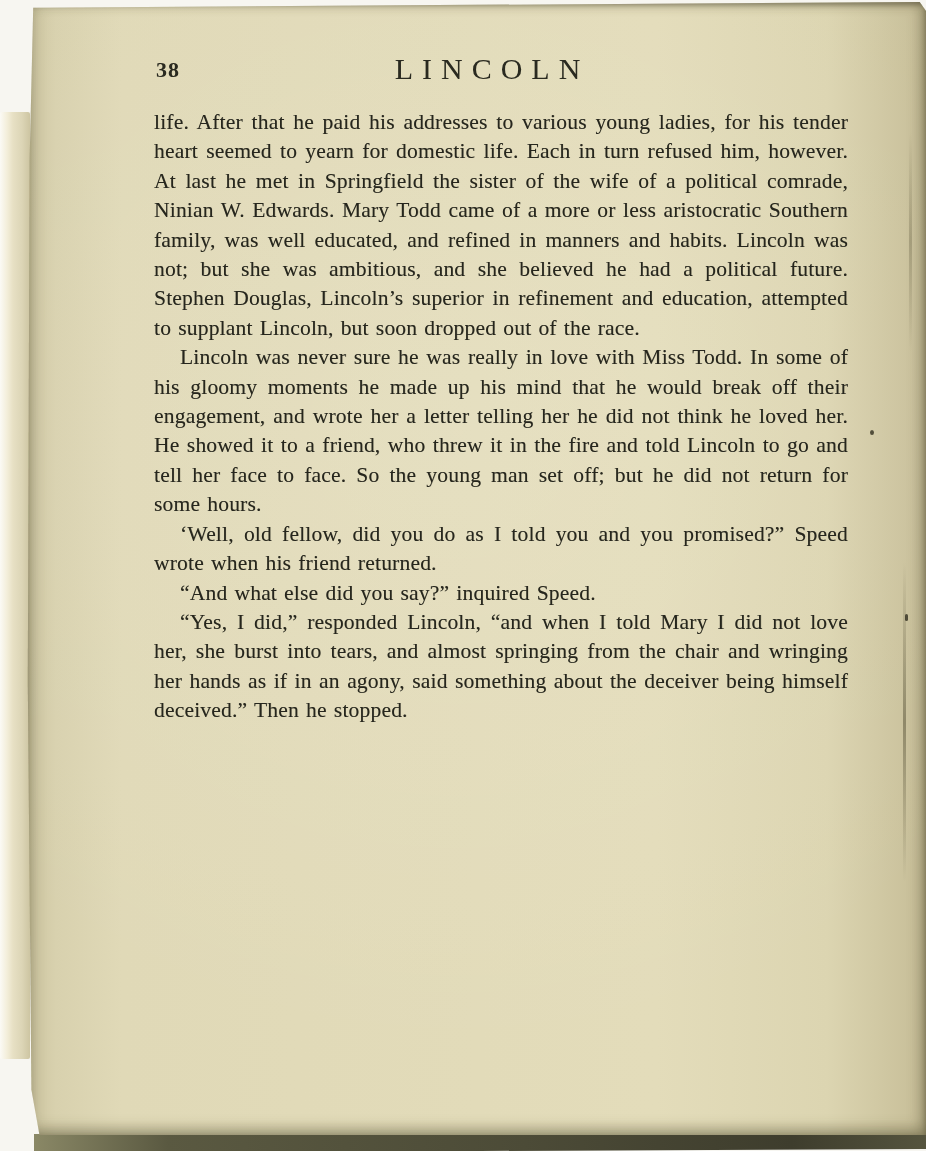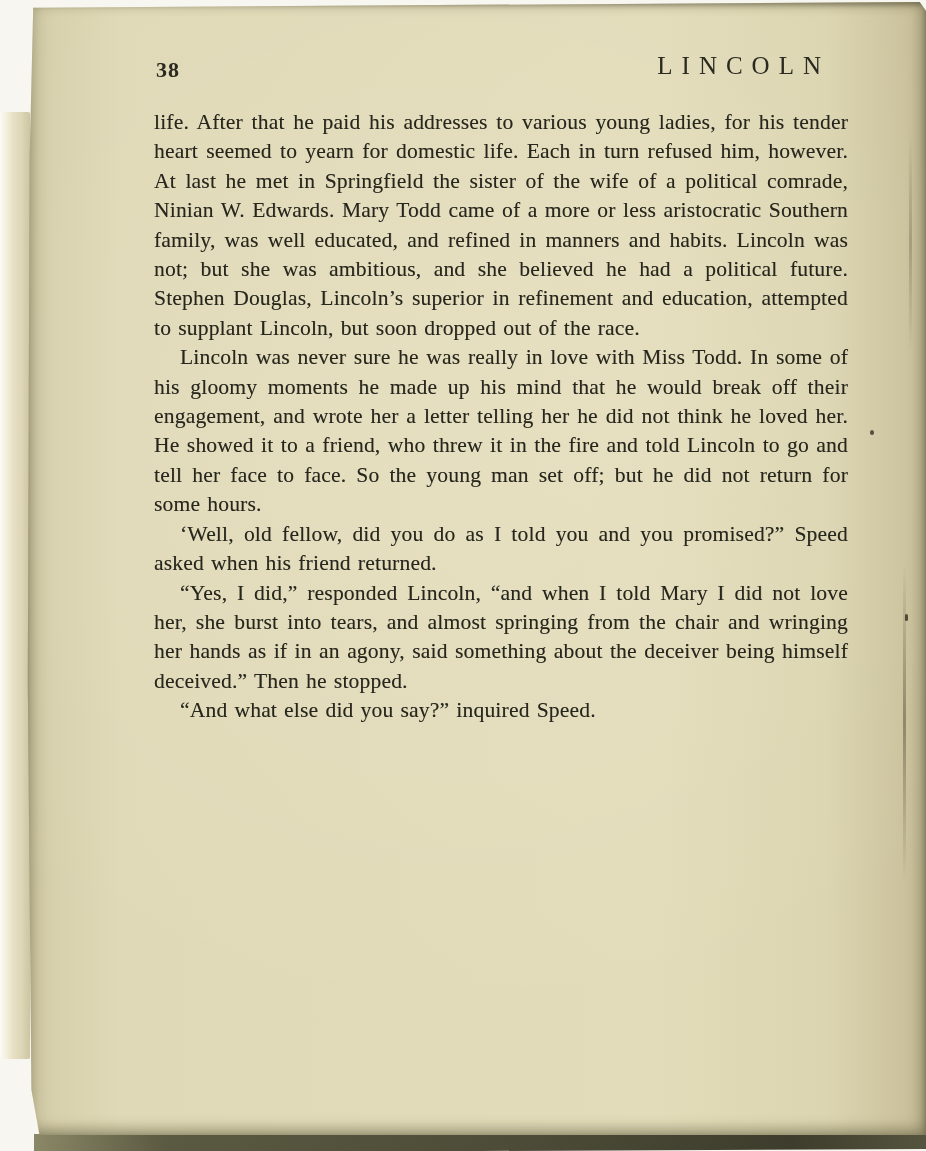--- a/index.html
+++ b/index.html
@@ -59,22 +59,22 @@
   .header {
     position:relative;
     height:36px;
     margin:50px 80px 20px 128px;
   }
   .pagenum {
     position:absolute; left:2px; top:5px;
     font-size:22px; letter-spacing:1px; font-weight:bold; color:#2a2a20;
   }
   .title {
-    position:absolute; left:0; right:16px; top:0; text-align:right;
-    font-size:25px; letter-spacing:9px; color:#2a2a20;
+    position:absolute; left:0; right:16px; top:0; text-align:center;
+    font-size:30px; letter-spacing:9px; color:#2a2a20;
   }
 
   .body-text {
     margin:0 78px 4px 128px;
     font-size:21.5px;
     line-height:29.4px;
     text-align:justify;
     word-spacing:0.07em;
     letter-spacing:0.2px;
     text-shadow:0.3px 0.3px 0 rgba(35,35,25,0.32);
@@ -97,19 +97,19 @@
 
     <div class="content">
       <div class="header">
         <span class="pagenum">38</span>
         <span class="title">LINCOLN</span>
       </div>
 
       <div class="body-text">
         <p class="para">life.  After that he paid his addresses to various young ladies, for his tender heart seemed to yearn for domestic life.  Each in turn refused him, however.  At last he met in Springfield the sister of the wife of a political comrade, Ninian W. Edwards. Mary Todd came of a more or less aristocratic Southern family, was well educated, and refined in manners and habits.  Lincoln was not; but she was ambitious, and she believed he had a political future. Stephen Douglas, Lincoln’s superior in refinement and education, attempted to supplant Lincoln, but soon dropped out of the race.</p>
         <p class="para indent">Lincoln was never sure he was really in love with Miss Todd.  In some of his gloomy moments he made up his mind that he would break off their engagement, and wrote her a letter telling her he did not think he loved her.  He showed it to a friend, who threw it in the fire and told Lincoln to go and tell her face to face.  So the young man set off; but he did not return for some hours.</p>
-        <p class="para indent">‘Well, old fellow, did you do as I told you and you promised?”  Speed asked when his friend returned.</p>
+        <p class="para indent">‘Well, old fellow, did you do as I told you and you promised?”  Speed wrote when his friend returned.</p>
+        <p class="para indent">“And what else did you say?” inquired Speed.</p>
         <p class="para indent">“Yes, I did,” responded Lincoln, “and when I told Mary I did not love her, she burst into tears, and almost springing from the chair and wringing her hands as if in an agony, said something about the deceiver being himself deceived.”  Then he stopped.</p>
-        <p class="para indent">“And what else did you say?” inquired Speed.</p>
       </div>
     </div>
   </div>
 </div>
 
 </body></html>

